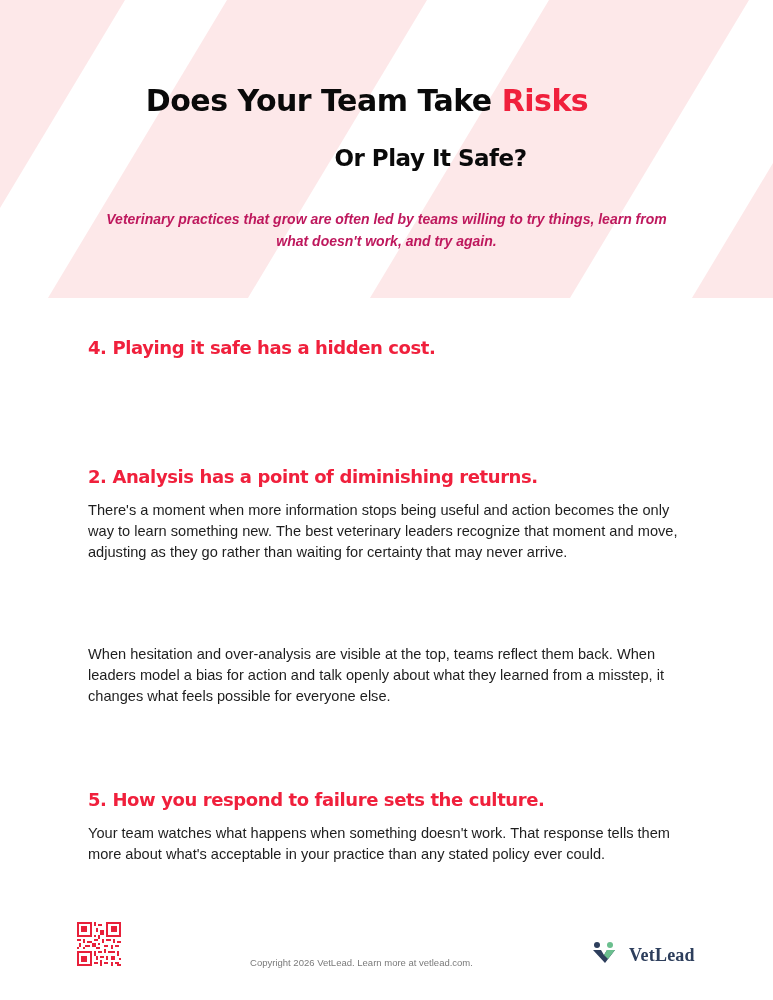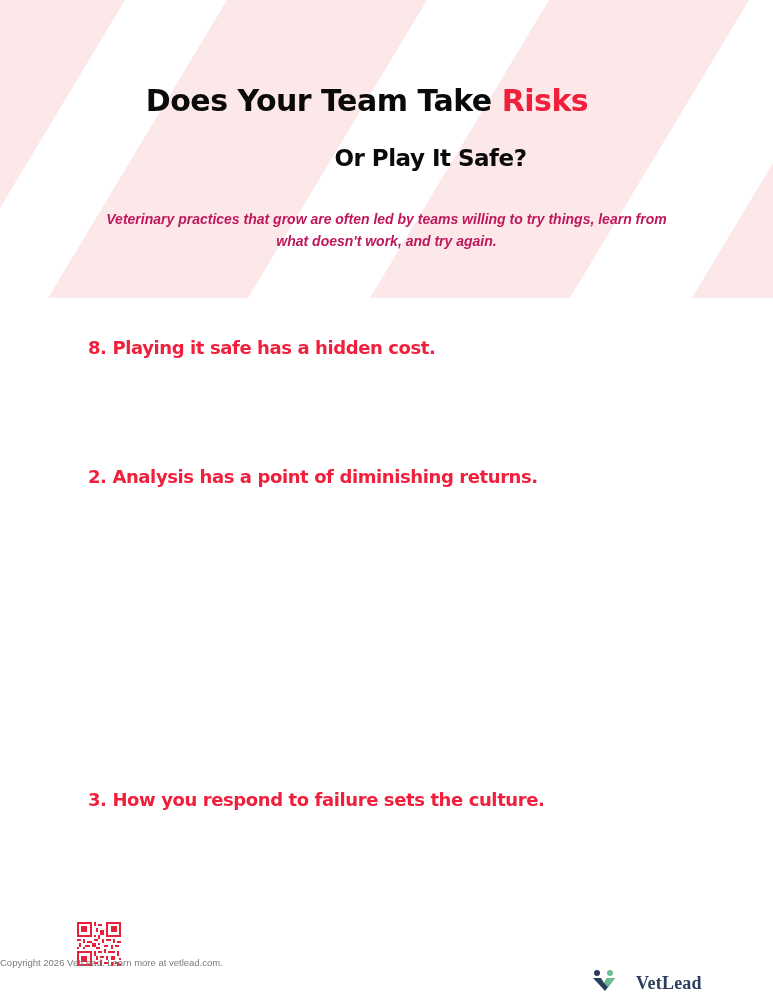--- a/index.html
+++ b/index.html
@@ -51,26 +51,26 @@
     .section p {
       margin: 10px 0 0 0;
       font-family: "Liberation Sans", sans-serif;
       font-size: 14.6px; line-height: 21px; color: #1e1e1e;
     }
     .qr {
       position: absolute; left: 77px; top: 922px; width: 44px; height: 44px;
     }
     .copyright {
       position: absolute; left: 0; width: 723px; top: 957px;
-      font-size: 9.5px; color: #7a7a7a;
+      text-align: center; font-size: 9.5px; color: #7a7a7a;
       font-family: "Liberation Sans", sans-serif;
     }
     .logo {
       position: absolute; left: 592px; top: 942px; height: 26px;
-      display: flex; align-items: center; gap: 20px; margin-top: 28px;
+      display: flex; align-items: center; gap: 13px;
     }
     .logo-text {
       font-family: "Liberation Serif", serif; font-weight: bold;
       font-size: 18px; color: #2d3e5c; letter-spacing: 0.2px;
     }
   </style>
 </head>
 <body>
 
 <div class="stripes">
@@ -80,32 +80,35 @@
   <div class="stripe" style="left:871px"></div>
 </div>
 
 <div class="title"><span>Does Your Team Take </span><span class="accent">Risks</span></div>
 
 <div class="subtitle">Or Play It Safe?</div>
 
 <div class="intro">Veterinary practices that grow are often led by teams willing to try things, learn from what doesn't work, and try again.</div>
 
 <div class="section" style="top:335px">
-  <h2>8. Playing it safe has a hidden cost.</h2>
+  <h2>4. Playing it safe has a hidden cost.</h2>
 </div>
 
 <div class="section" style="top:464px">
   <h2>2. Analysis has a point of diminishing returns.</h2>
+  <p>There's a moment when more information stops being useful and action becomes the only way to learn something new. The best veterinary leaders recognize that moment and move, adjusting as they go rather than waiting for certainty that may never arrive.</p>
 </div>
 
 <div class="section" style="top:634px">
+  <p>When hesitation and over-analysis are visible at the top, teams reflect them back. When leaders model a bias for action and talk openly about what they learned from a misstep, it changes what feels possible for everyone else.</p>
 </div>
 
 <div class="section" style="top:787px">
-  <h2>3. How you respond to failure sets the culture.</h2>
+  <h2>5. How you respond to failure sets the culture.</h2>
+  <p>Your team watches what happens when something doesn't work. That response tells them more about what's acceptable in your practice than any stated policy ever could.</p>
 </div>
 
 <div class="qr">
   <svg width="44" height="44" viewBox="0 0 21 21" shape-rendering="crispEdges">
     <g fill="#e8203a">
       <path d="M0 0h7v7H0z M1 1v5h5V1z M2 2h3v3H2z"></path>
       <path d="M14 0h7v7h-7z M15 1v5h5V1z M16 2h3v3h-3z"></path>
       <path d="M0 14h7v7H0z M1 15v5h5v-5z M2 16h3v3H2z"></path>
       <rect x="8" y="0" width="1" height="2"></rect>
         <rect x="10" y="1" width="2" height="1"></rect>

